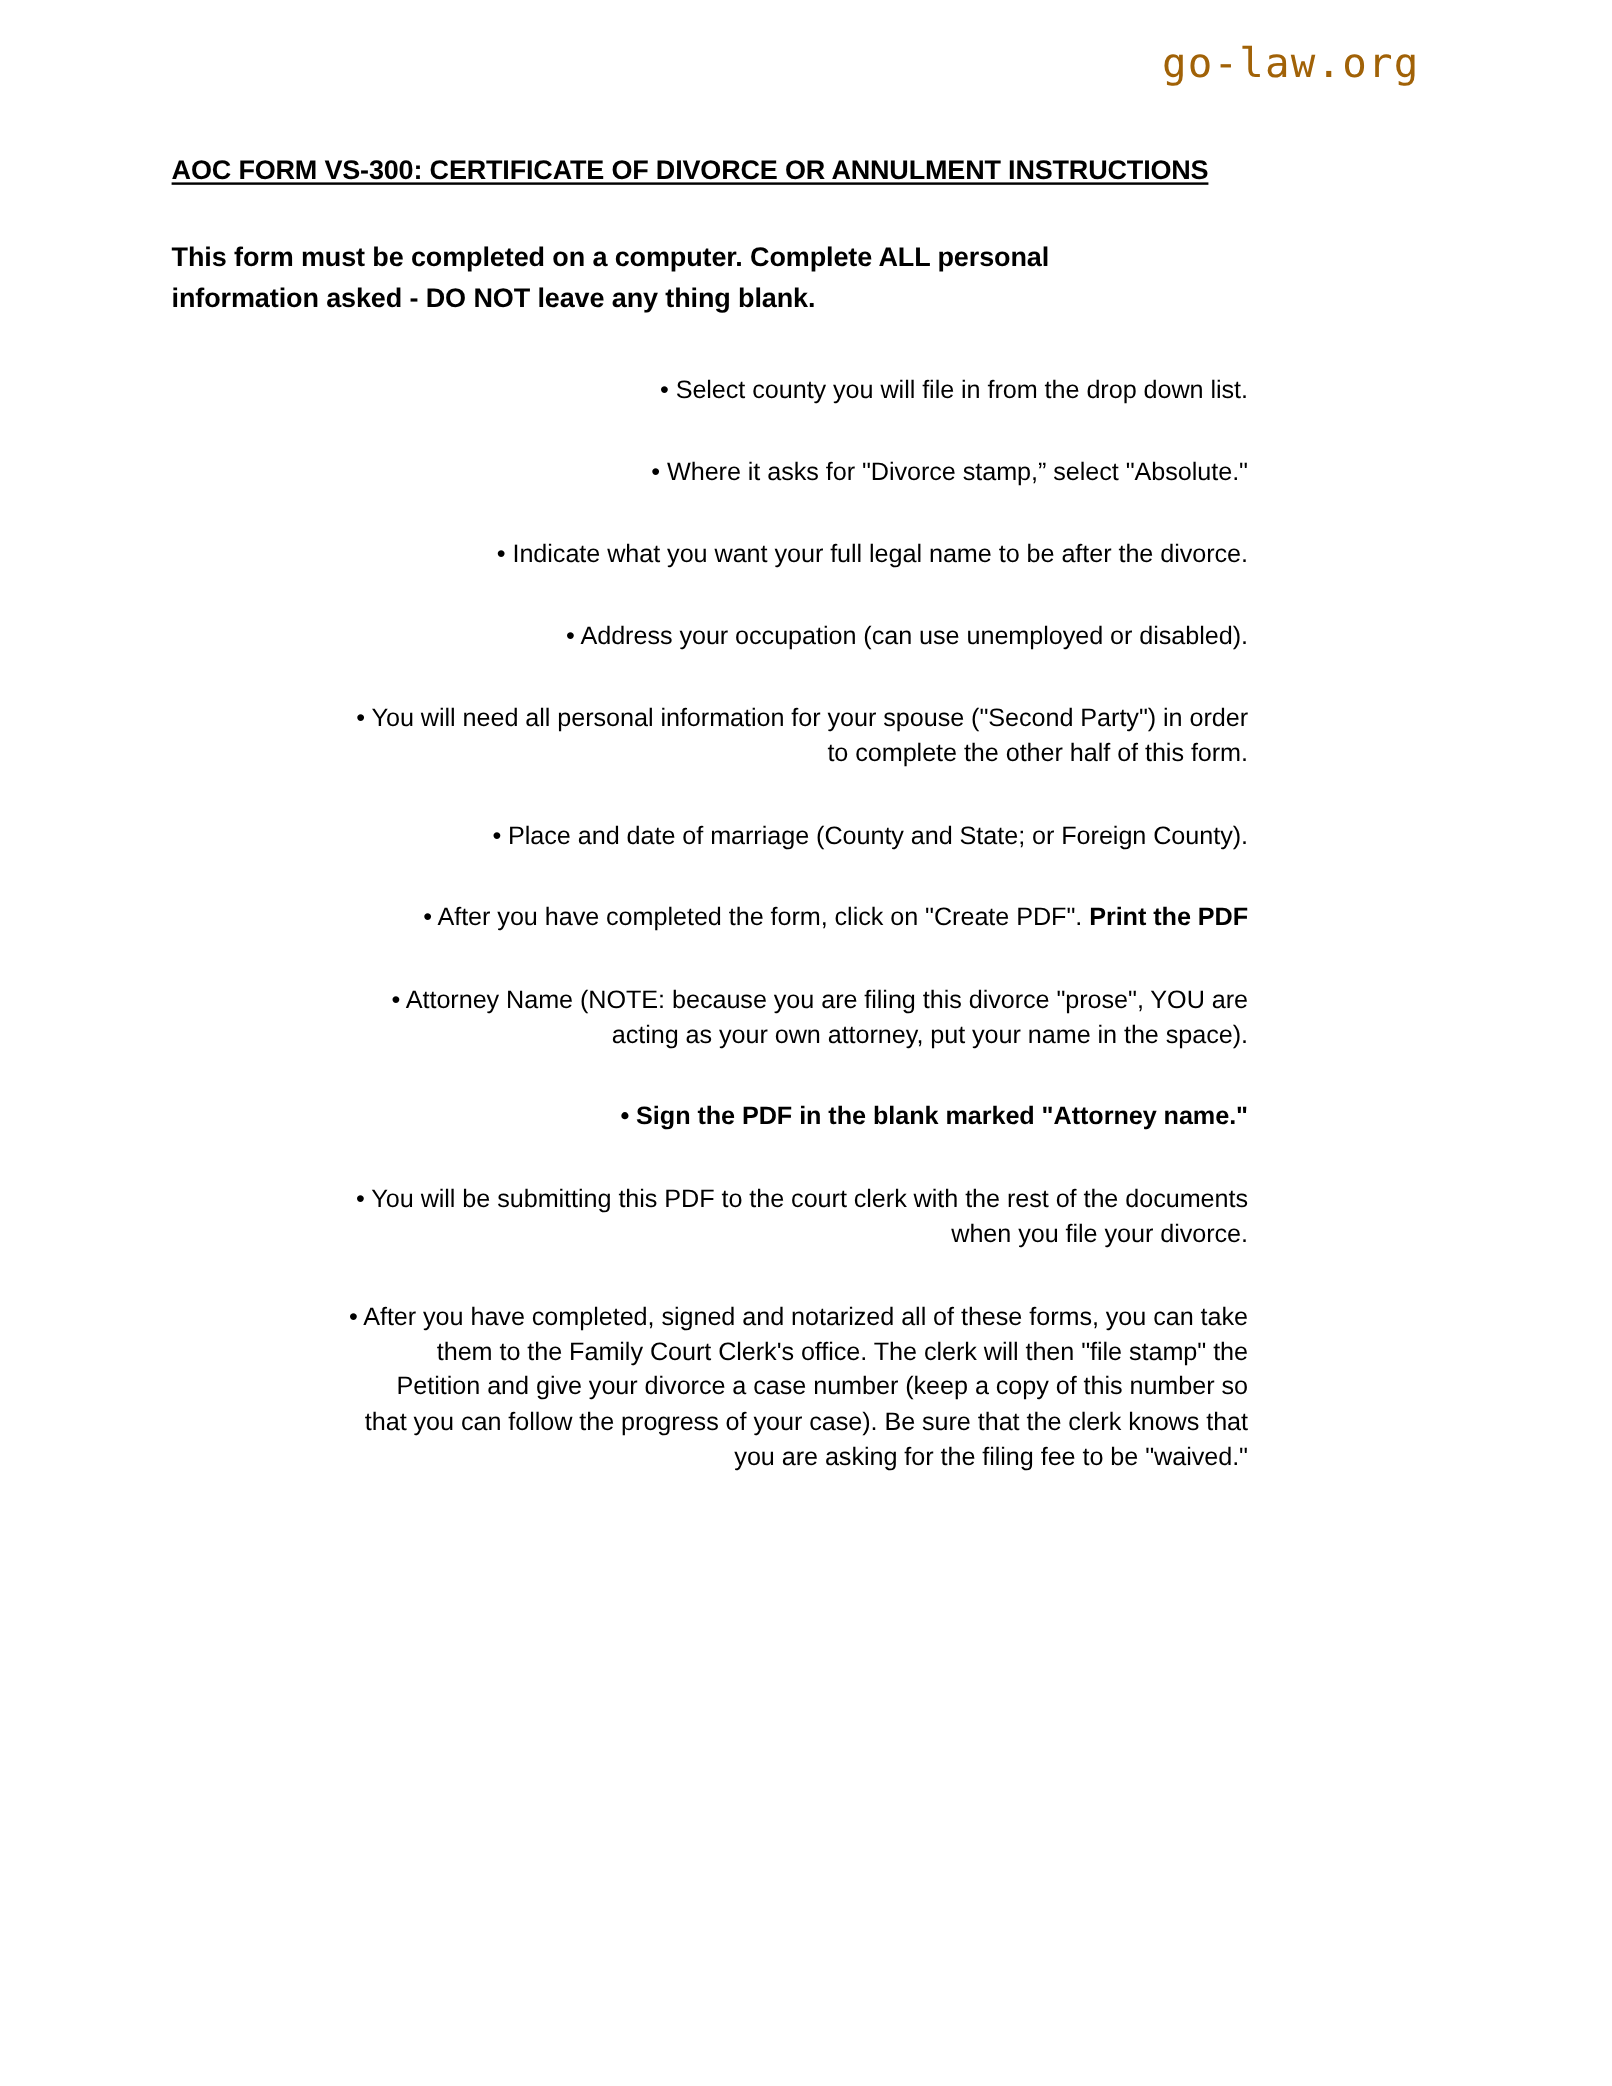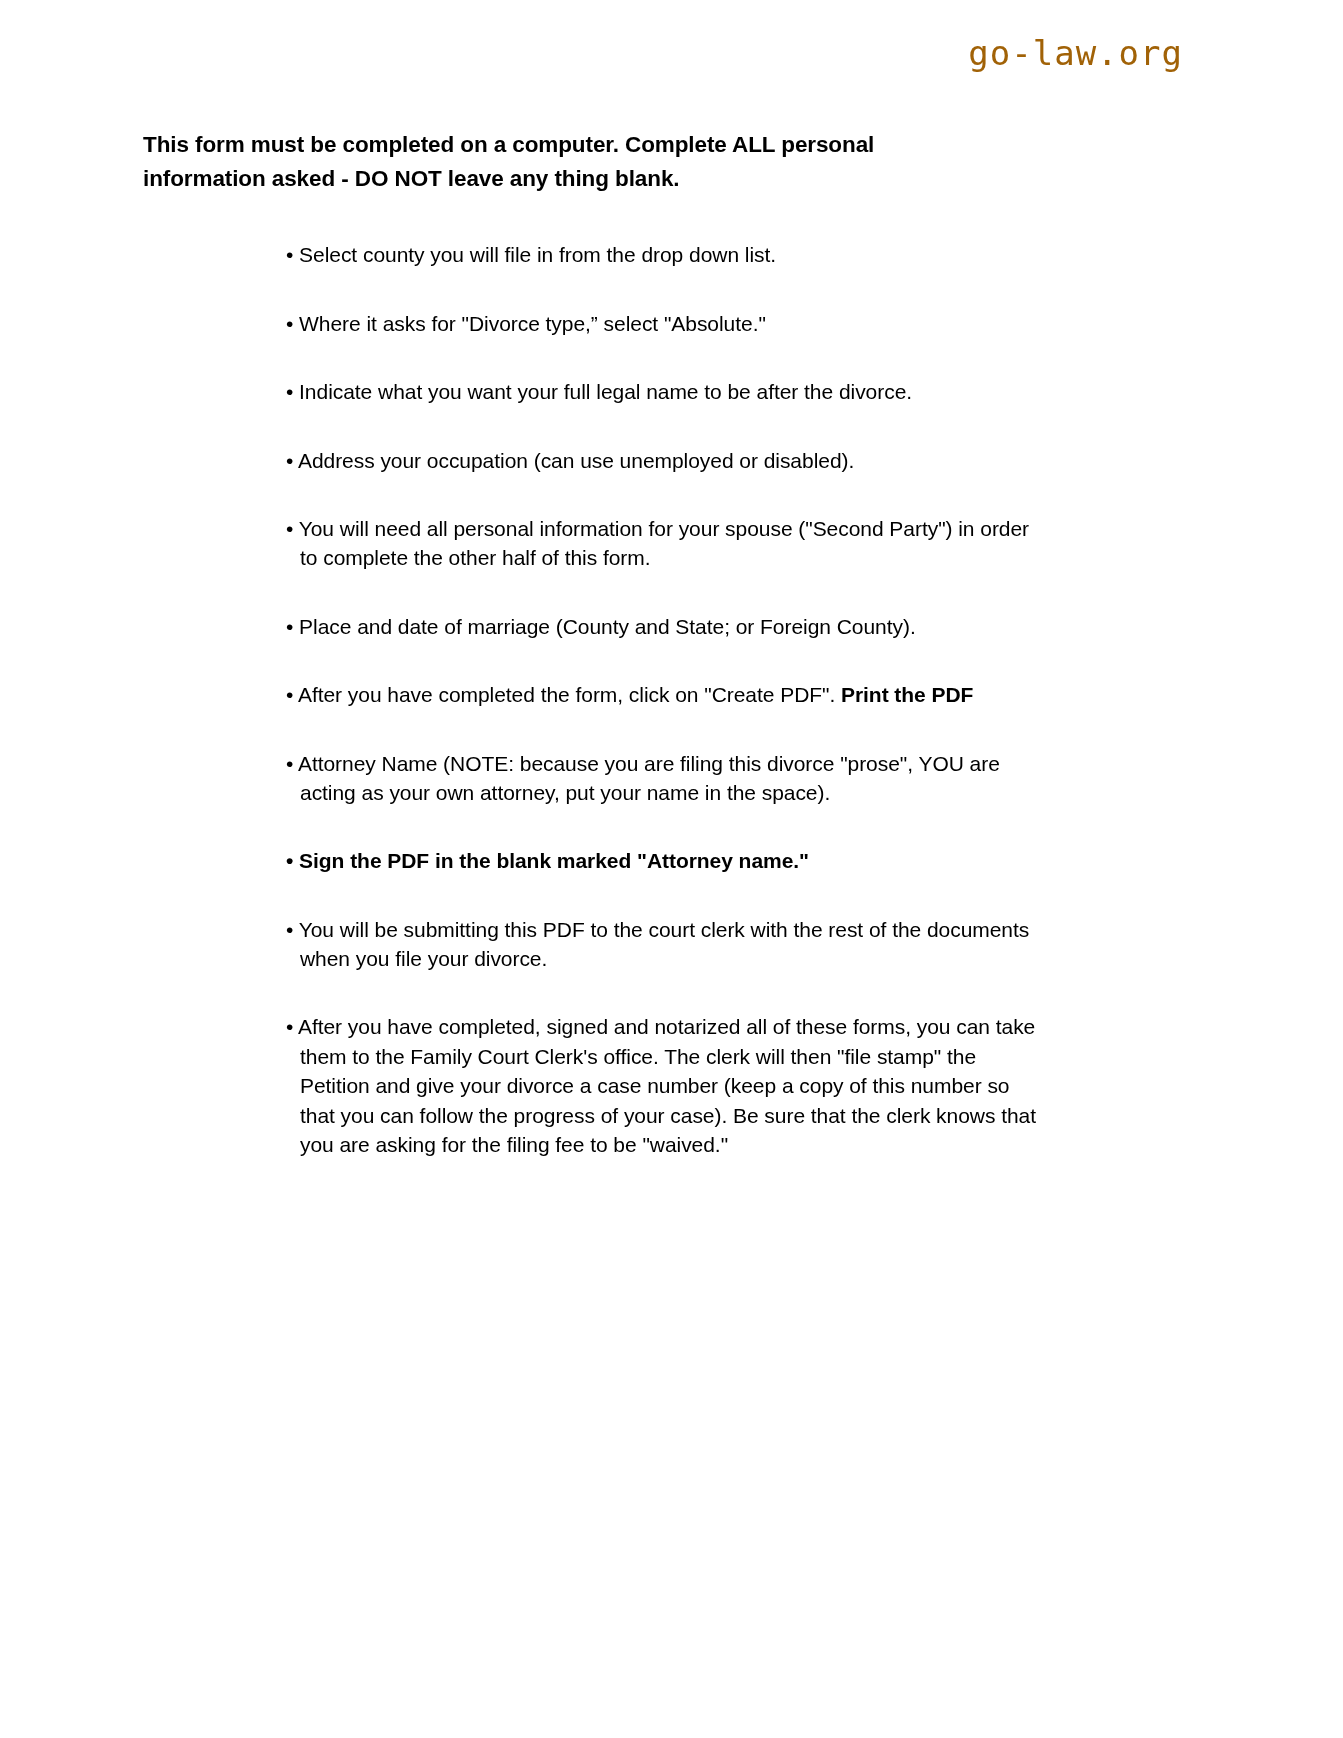--- a/index.html
+++ b/index.html
@@ -84,20 +84,21 @@
   }
 
   .bullets li {
     font-size: 21px;
     line-height: 1.40;
     margin: 0 0 39px 0;
     letter-spacing: -0.05px;
     text-indent: -14px;
     padding-left: 14px;
     max-width: 740px;
+    text-align: right;
   }
 
   .bullets li.bold {
     font-weight: bold;
   }
 
   .bullets li b {
     font-weight: bold;
   }
 
@@ -107,30 +108,31 @@
 </style>
 </head>
 <body>
 
 <div class="page">
 
   <div class="watermark">go-law.org</div>
 
   <div class="doc">
 
+    <h1 class="doc-title">AOC FORM VS-300: CERTIFICATE OF DIVORCE OR ANNULMENT INSTRUCTIONS</h1>
 
     <p class="intro">This form must be completed on a computer. Complete ALL personal information asked - DO NOT leave any thing blank.</p>
 
 
     <ul class="bullets">
       <li>
         <span>• Select county you will file in from the drop down list.</span>
       </li>
       <li>
-        <span>• Where it asks for "Divorce type,” select "Absolute."</span>
+        <span>• Where it asks for "Divorce stamp,” select "Absolute."</span>
       </li>
       <li>
         <span>• Indicate what you want your full legal name to be after the divorce.</span>
       </li>
       <li>
         <span>• Address your occupation (can use unemployed or disabled).</span>
       </li>
       <li>
         <span>• You will need all personal information for your spouse ("Second Party") in order to complete the other half of this form.</span>
       </li>

